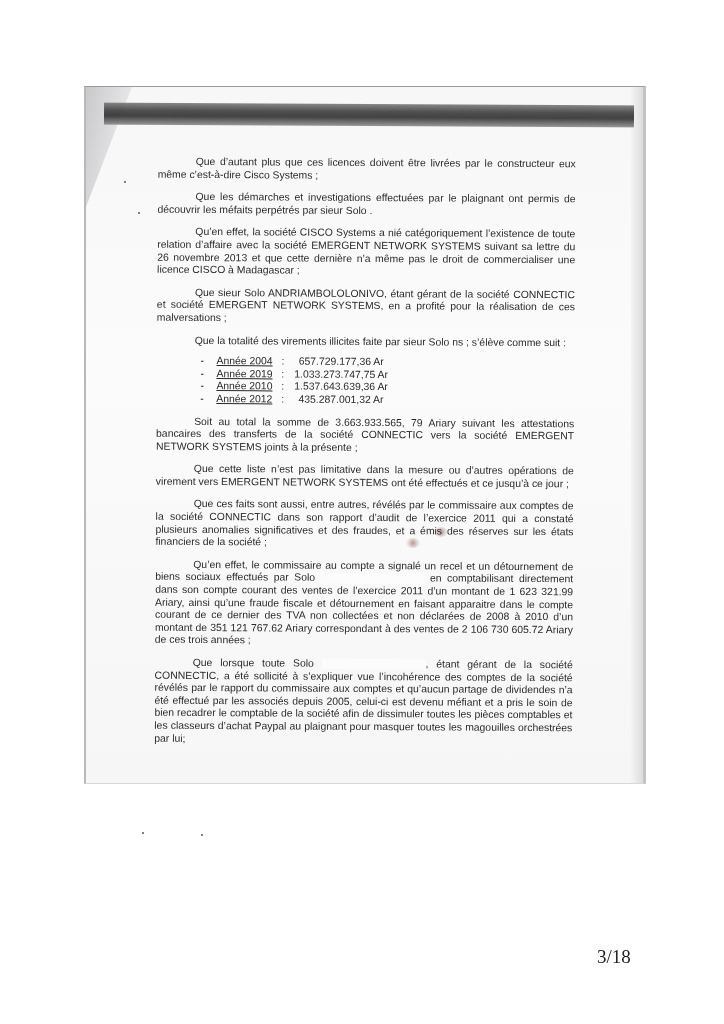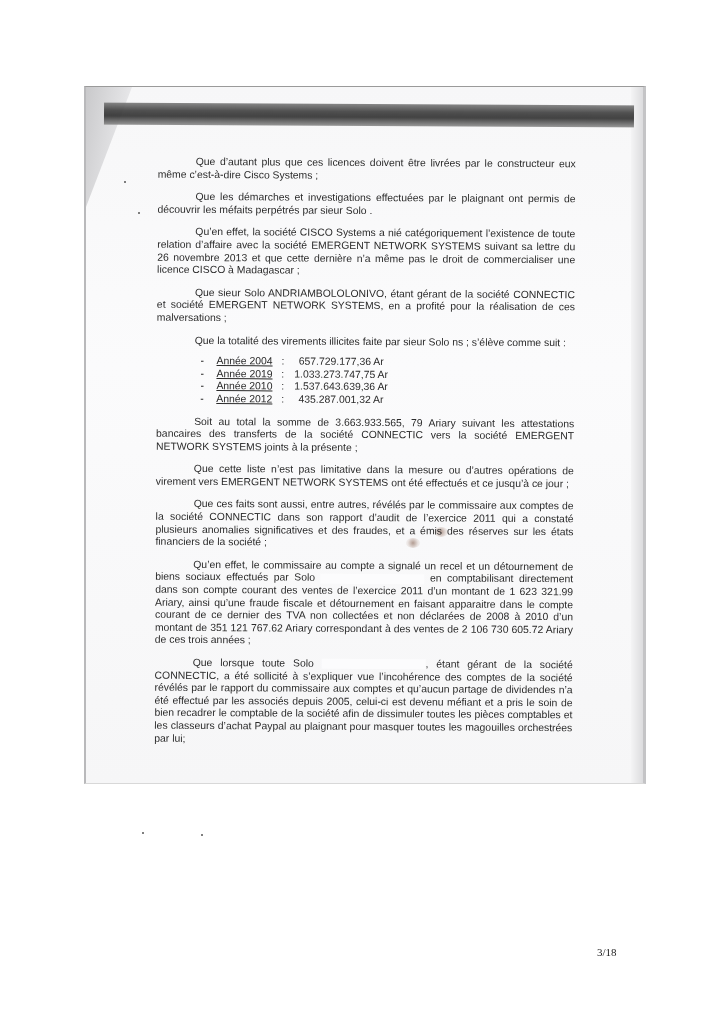--- a/index.html
+++ b/index.html
@@ -41,21 +41,21 @@
     .year { text-decoration: underline; display: inline-block; width: 62px; }
     .amt { display: inline-block; width: 108px; text-align: center; }
     .redacted { display: inline-block; width: 104px; height: 10px; background: #fcfcfd; vertical-align: middle; }
     .stain {
       position: absolute; border-radius: 50%;
       background: radial-gradient(circle, rgba(120,80,60,0.55) 0%, rgba(150,110,90,0.15) 60%, rgba(255,255,255,0) 100%);
     }
     .speck { position: absolute; width: 2px; height: 2px; background: #555; border-radius: 50%; }
     .page-number {
       position: absolute; left: 597px; top: 946px; font-family: "Liberation Serif", serif;
-      font-size: 11px; color: #222;
+      font-size: 19px; color: #222;
     }
   </style>
 </head>
 <body>
 
 <div class="scan">
   <div class="fold"></div>
   <div class="corner-right"></div>
   <div class="redact-bar"></div>
 

